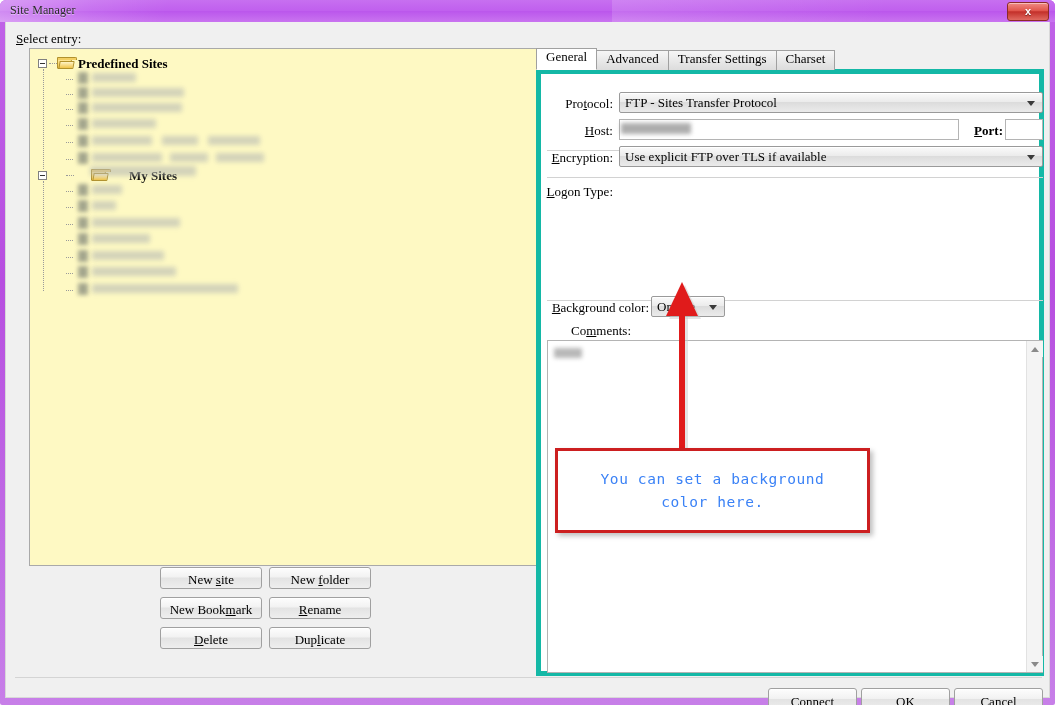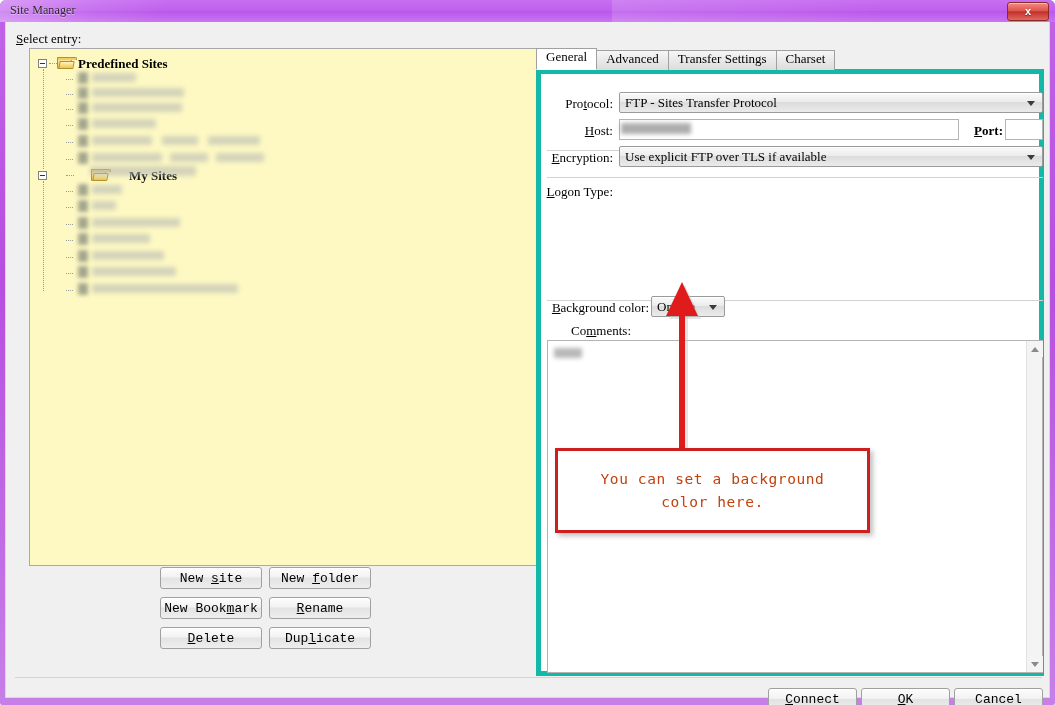--- a/index.html
+++ b/index.html
@@ -188,26 +188,26 @@
     position: absolute;
     width: 7px; height: 0;
     border-top: 1px dotted #9a9a9a;
   }
 
   
   .btn {
     background: linear-gradient(to bottom, #fdfdfd 0%, #f2f2f2 45%, #e3e3e3 50%, #eeeeee 100%);
     border: 1px solid #a0a0a0;
     border-radius: 3px;
-    font-family: Liberation Mono, monospace;
-    font-size: 13px;
-    color: #000;
-    cursor: pointer;
-    box-sizing: border-box;
-    display: flex; align-items: center; justify-content: center;
+    font-family: Liberation Serif, serif;
+    font-size: 13px;
+    color: #000;
+    cursor: pointer;
+    box-sizing: border-box;
+    display: flex; align-items: flex-end; justify-content: center;
     box-shadow: inset 0 1px 0 #ffffff;
   }
   .left-btn { position: absolute; width: 102px; height: 22px; }
   u { text-decoration: underline; }
 
   
   .right-pane {
     position: absolute;
     left: 530px; top: 26px;
     width: 508px; height: 628px;
@@ -349,21 +349,21 @@
     position: absolute;
     left: 555px; top: 448px;
     width: 315px; height: 85px;
     background: #ffffff;
     border: 3px solid #cc1f20;
     box-sizing: border-box;
     display: flex; align-items: center; justify-content: center;
     box-shadow: 3px 3px 5px rgba(0,0,0,0.25);
   }
   .callout-text {
-    color: #c2410c;
+    color: #3b82f6;
     font-family: "DejaVu Sans Mono", monospace;
     font-size: 14.5px;
     line-height: 1.55;
     text-align: center;
     letter-spacing: 0.6px;
   }
   .arrow-svg {
     position: absolute;
     left: 650px; top: 282px;
     width: 70px; height: 172px;

